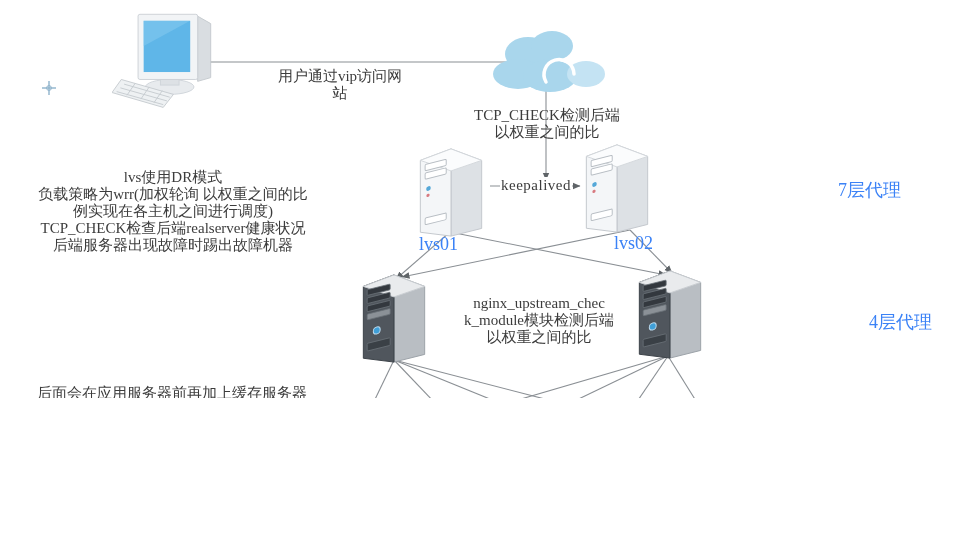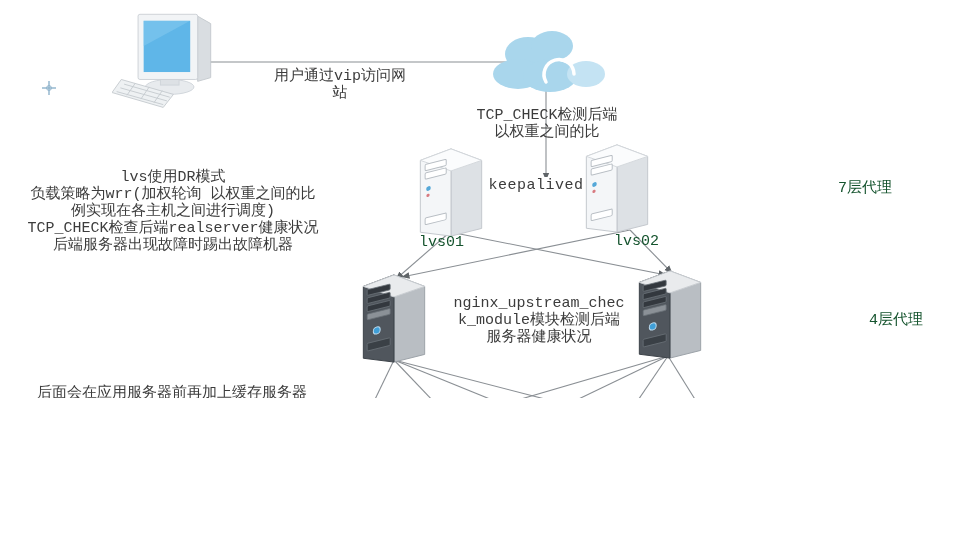--- a/index.html
+++ b/index.html
@@ -1,25 +1,25 @@
 <!DOCTYPE html>
 <html><head>
 <meta charset="utf-8">
 <style>
   html,body{margin:0;padding:0;background:#ffffff;}
   .canvas{
     position:relative;width:978px;height:398px;background:#ffffff;overflow:hidden;
-    font-family:Liberation Mono, monospace;color:#3c3c3c;
+    font-family:Liberation Serif, serif;color:#3c3c3c;
   }
   svg.layer{position:absolute;left:0;top:0;}
   .txt{
     position:absolute;white-space:pre-line;text-align:center;
     transform:translateX(-50%);line-height:17px;font-size:15px;color:#3c3c3c;
   }
-  .small-label{position:absolute;font-size:15px;color:#14532d;}
+  .small-label{position:absolute;font-size:18px;color:#3b82f6;}
   .keepalived{
     position:absolute;font-size:15px;color:#3c3c3c;background:#ffffff;
     transform:translateX(-50%);padding:0 1px;letter-spacing:0.5px;text-align:center;
   }
   .cache{line-height:19px;}
   .lvsnote{line-height:17px;}
   .watermark{
     position:absolute;right:8px;top:505px;font-size:22px;font-weight:bold;
     font-style:italic;color:#d9d9d9;letter-spacing:2px;
     text-shadow:1px 1px 0 #f2f2f2;
@@ -151,17 +151,17 @@
   <div class="keepalived" style="left:536px;top:177px;">keepalived</div>
 
   <div class="small-label" style="left:419px;top:234px;">lvs01</div>
   <div class="small-label" style="left:614px;top:233px;">lvs02</div>
 
   <div class="small-label" style="left:838px;top:178px;">7层代理</div>
   <div class="small-label" style="left:869px;top:310px;">4层代理</div>
 
   <div class="txt" style="left:539px;top:295px;">nginx_upstream_chec
 k_module模块检测后端
-服务器健康状况</div>
+以权重之间的比</div>
 
   <div class="small-label" style="left:876px;top:477px;margin-left:42px;">应用服务器</div>
 
 </div>
 
 </body></html>

